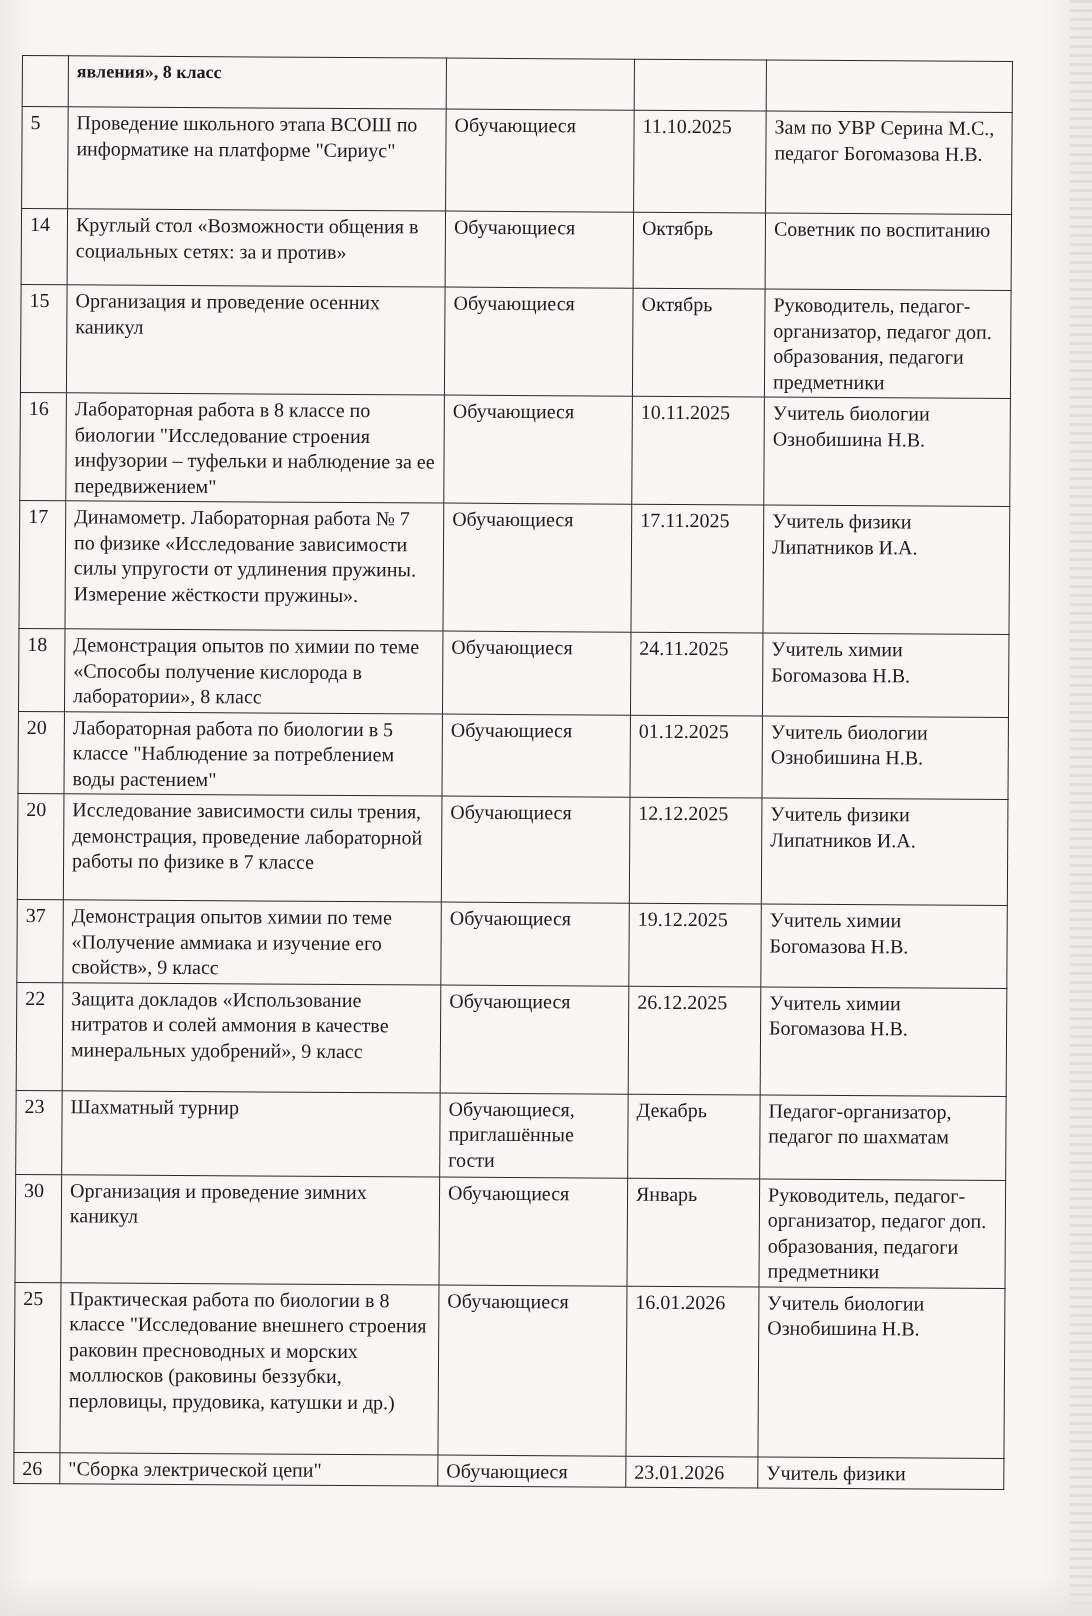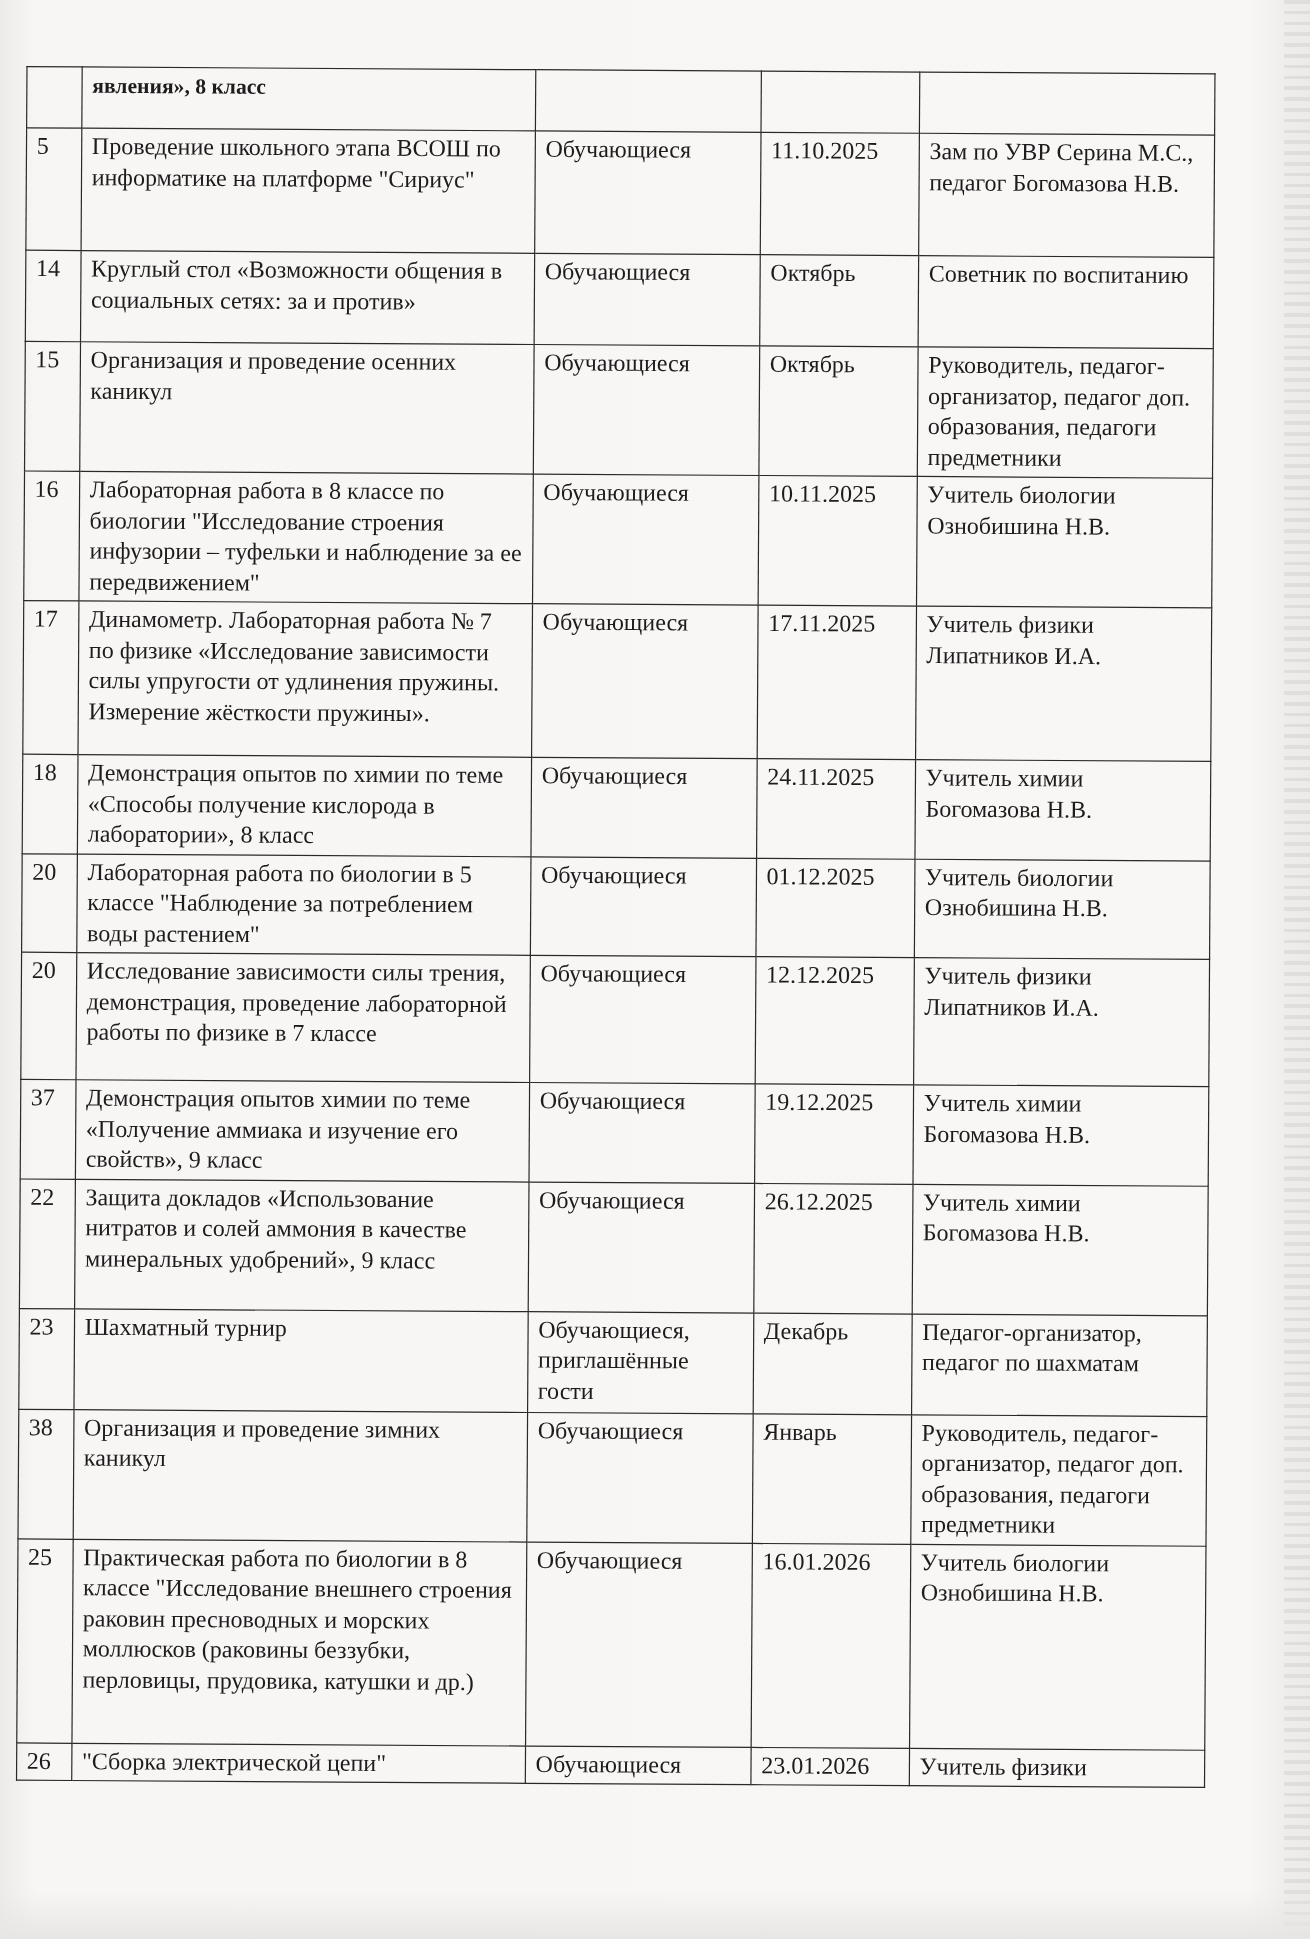--- a/index.html
+++ b/index.html
@@ -159,21 +159,21 @@
 
       <tr style="height:84px">
         <td class="num">23</td>
         <td>Шахматный турнир</td>
         <td>Обучающиеся, приглашённые гости</td>
         <td class="date">Декабрь</td>
         <td>Педагог-организатор, педагог по шахматам</td>
       </tr>
 
       <tr style="height:108px">
-        <td class="num">38</td>
+        <td class="num">30</td>
         <td>Организация и проведение зимних каникул</td>
         <td>Обучающиеся</td>
         <td class="date">Январь</td>
         <td>Руководитель, педагог-организатор, педагог доп. образования, педагоги предметники</td>
       </tr>
 
       <tr style="height:170px">
         <td class="num">25</td>
         <td>Практическая работа по биологии в 8 классе "Исследование внешнего строения раковин пресноводных и морских моллюсков (раковины беззубки, перловицы, прудовика, катушки и др.)</td>
         <td>Обучающиеся</td>

